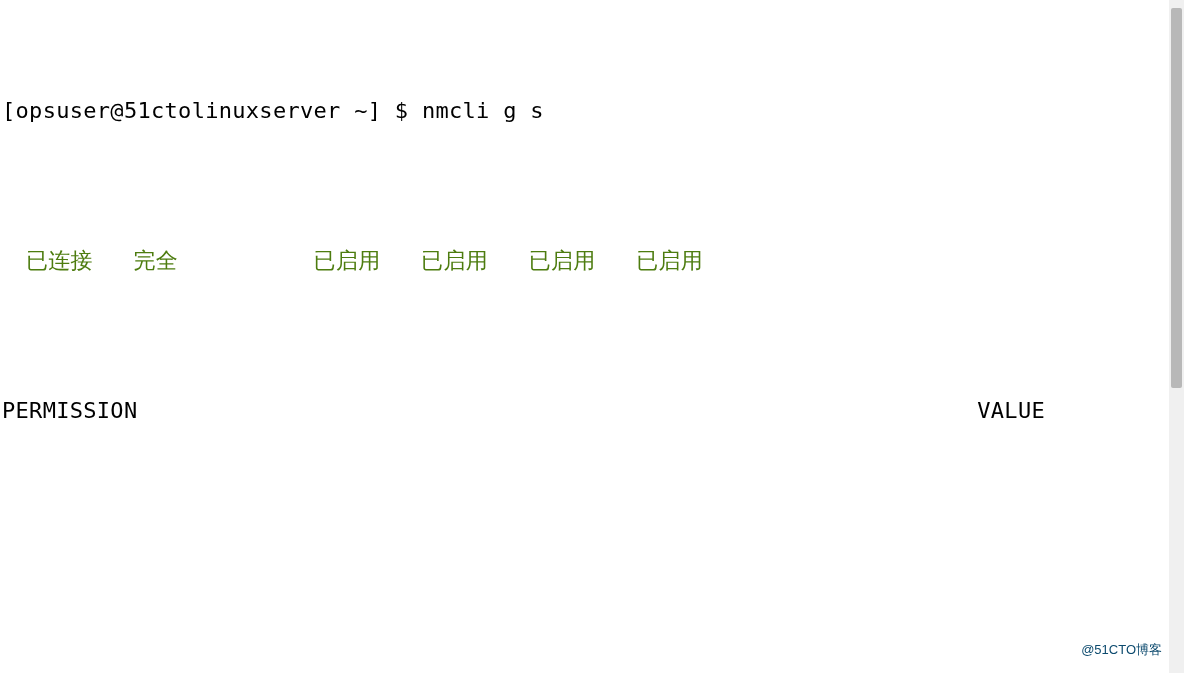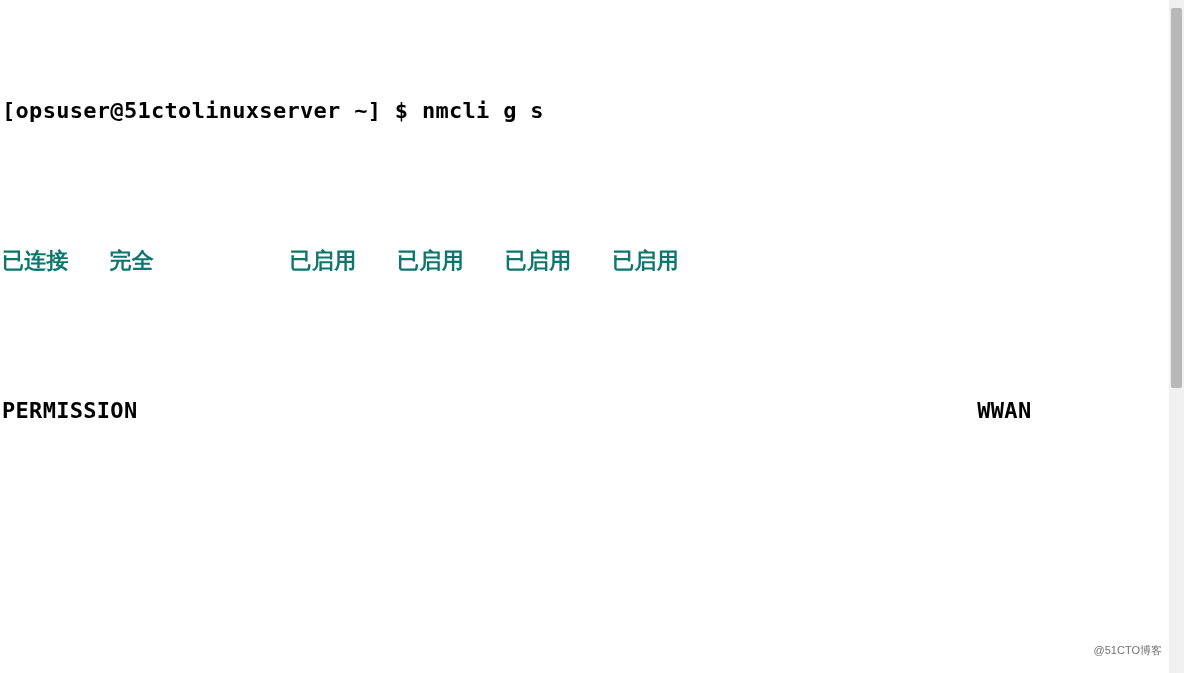--- a/index.html
+++ b/index.html
@@ -13,22 +13,22 @@
     line-height: 30px;
     overflow: hidden;
     color: #000;
     position: relative;
   }
   .terminal {
     padding: 6px 0 0 2px;
     white-space: pre;
     letter-spacing: 0.3px;
   }
-  .green  { color: #0f766e; }
-  .line   { display: block; font-weight: bold; }
+  .green  { color: #4d7c0f; margin-left: 24px; }
+  .line   { display: block; }
   .scrollbar {
     position: absolute;
     right: 0;
     top: 0;
     width: 15px;
     height: 100%;
     background: #f0f0f0;
   }
   .thumb {
     position: absolute;
@@ -36,38 +36,38 @@
     width: 11px;
     top: 8px;
     height: 380px;
     background: #b8b8b8;
     border-radius: 2px;
   }
   .watermark {
     position: absolute;
     right: 22px;
     bottom: 8px;
-    font-size: 11px;
-    color: #737373;
+    font-size: 13px;
+    color: #0c4a6e;
     font-family: sans-serif;
     letter-spacing: 0;
   }
 </style>
 </head>
 <body>
 
 <div class="terminal">
 
   <span class="line"><span>[</span><span>opsuser@51ctolinuxserver</span><span> ~</span><span>]</span><span> $ </span><span>nmcli g s</span></span>
 
 
   <span class="line green" id="status-values">已连接   完全          已启用   已启用   已启用   已启用</span>
 
 
-  <span class="line" id="perm-header">PERMISSION                                                              WWAN</span>
+  <span class="line" id="perm-header">PERMISSION                                                              VALUE</span>
 
   
 
 </div>
 
 <div class="scrollbar">
   <div class="thumb"></div>
 </div>
 
 <div class="watermark">@51CTO博客</div>

